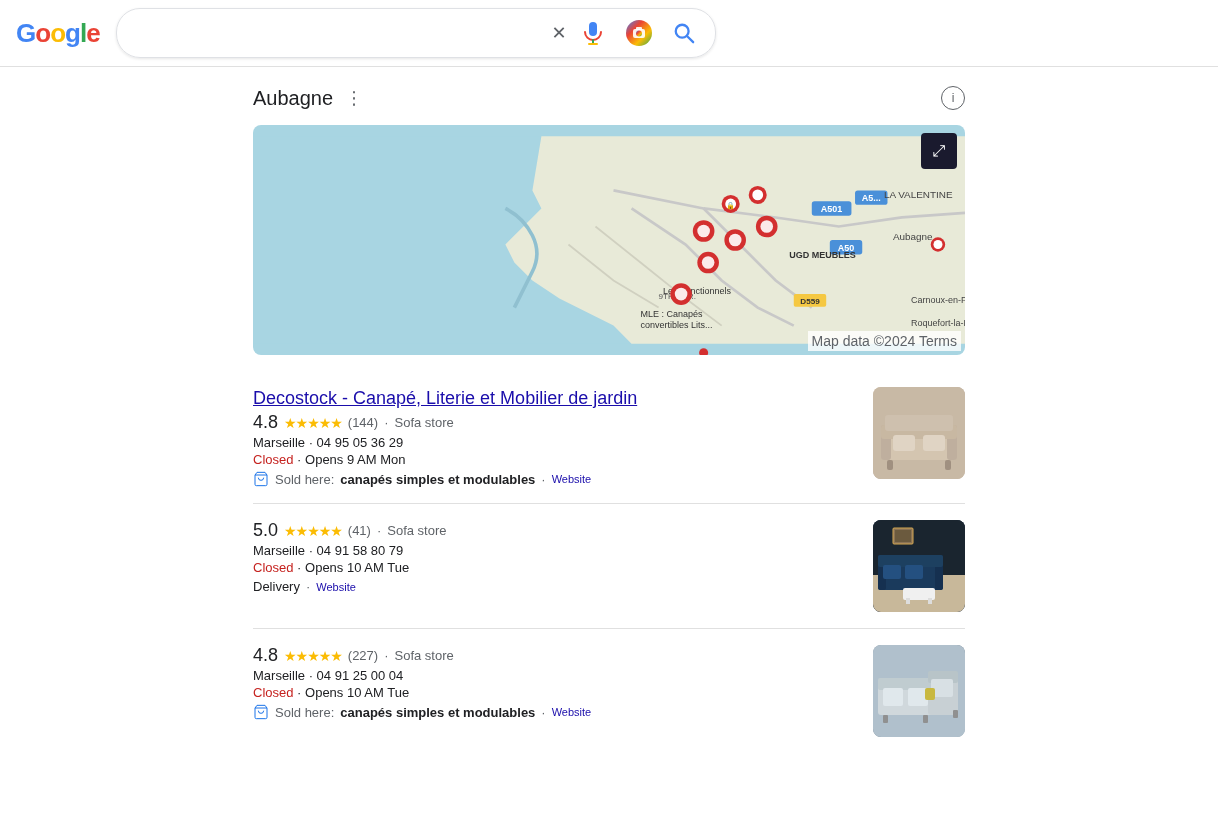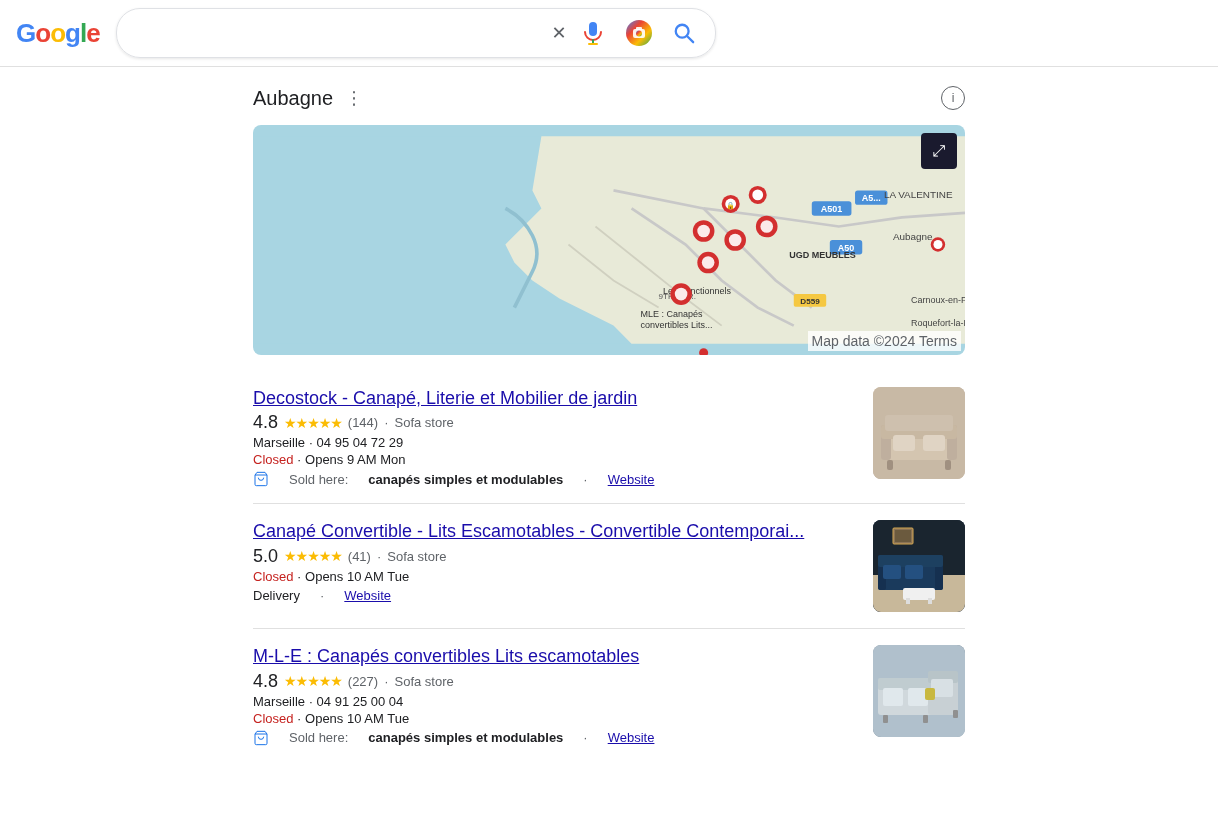--- a/index.html
+++ b/index.html
@@ -224,36 +224,35 @@
     }
     .place-status {
       font-size: 13px;
       margin-bottom: 4px;
     }
     .status-closed { color: #c5221f; }
     .status-hours { color: #202124; }
     .place-extra {
       display: flex;
       align-items: center;
-      gap: 20px;
+      gap: 6px;
       font-size: 13px;
       flex-wrap: wrap;
     }
     .sold-here-icon {
       width: 16px;
       height: 16px;
       color: #1a73e8;
     }
     .sold-here-label { color: #5f6368; }
     .sold-here-items { color: #202124; font-weight: bold; text-align: center; }
     .website-link {
       color: #1a0dab;
-      text-decoration: underline;
-      cursor: pointer;
-      font-size: 13px;
+      cursor: pointer;
+      font-size: 11px;
     }
     .place-image {
       width: 92px;
       height: 92px;
       border-radius: 8px;
       overflow: hidden;
       flex-shrink: 0;
       background: #e0e0e0;
       display: flex;
       align-items: center;
@@ -420,21 +419,21 @@
       <div class="place-info">
         <div class="place-name">Decostock - Canapé, Literie et Mobilier de jardin</div>
         <div class="place-rating-row">
           <span class="rating-number">4.8</span>
           <span class="stars">★★★★★</span>
           <span class="rating-count">(144)</span>
           <span class="dot-separator">·</span>
           <span class="place-type">Sofa store</span>
         </div>
         <div class="place-address">
-          <span>Marseille</span> · <span>04 95 04 72 29</span>
+          <span>Marseille</span> · <span>04 95 05 36 29</span>
         </div>
         <div class="place-status">
           <span class="status-closed">Closed</span>
           <span class="status-hours"> · <span>Opens 9 AM Mon</span></span>
         </div>
         <div class="place-extra">
           <svg class="sold-here-icon" viewBox="0 0 24 24" fill="none">
             <path d="M6 2L3 6v14a2 2 0 002 2h14a2 2 0 002-2V6l-3-4z" stroke="#1a73e8" stroke-width="1.5" fill="none"></path>
             <line x1="3" y1="6" x2="21" y2="6" stroke="#1a73e8" stroke-width="1.5"></line>
             <path d="M16 10a4 4 0 01-8 0" stroke="#1a73e8" stroke-width="1.5" fill="none"></path>
@@ -461,28 +460,30 @@
           <rect x="50" y="48" width="22" height="16" rx="3" fill="#e0d4c4"></rect>
 
           <rect x="14" y="73" width="6" height="10" rx="2" fill="#a09080"></rect>
           <rect x="72" y="73" width="6" height="10" rx="2" fill="#a09080"></rect>
         </svg>
       </div>
     </div>
 
     <div class="place-item">
       <div class="place-info">
-        <div class="place-name">Canapé Convertible - Lits Escamotables - Convertible Contemporai...</div>
         <div class="place-rating-row">
           <span class="rating-number">5.0</span>
           <span class="stars">★★★★★</span>
           <span class="rating-count">(41)</span>
           <span class="dot-separator">·</span>
           <span class="place-type">Sofa store</span>
         </div>
+        <div class="place-address">
+          <span>Marseille</span> · <span>04 91 58 80 79</span>
+        </div>
         <div class="place-status">
           <span class="status-closed">Closed</span>
           <span class="status-hours"> · <span>Opens 10 AM Tue</span></span>
         </div>
         <div class="place-extra">
           <span class="delivery-label">Delivery</span>
           <span class="dot-separator">·</span>
           <span class="website-link">Website</span>
         </div>
       </div>
@@ -508,21 +509,20 @@
           <rect x="55" y="78" width="4" height="6" fill="#ddd"></rect>
 
           <rect x="10" y="45" width="18" height="14" rx="2" fill="#245080"></rect>
           <rect x="32" y="45" width="18" height="14" rx="2" fill="#245080"></rect>
         </svg>
       </div>
     </div>
 
     <div class="place-item">
       <div class="place-info">
-        <div class="place-name">M-L-E : Canapés convertibles Lits escamotables</div>
         <div class="place-rating-row">
           <span class="rating-number">4.8</span>
           <span class="stars">★★★★★</span>
           <span class="rating-count">(227)</span>
           <span class="dot-separator">·</span>
           <span class="place-type">Sofa store</span>
         </div>
         <div class="place-address">
           <span>Marseille</span> · <span>04 91 25 00 04</span>
         </div>

